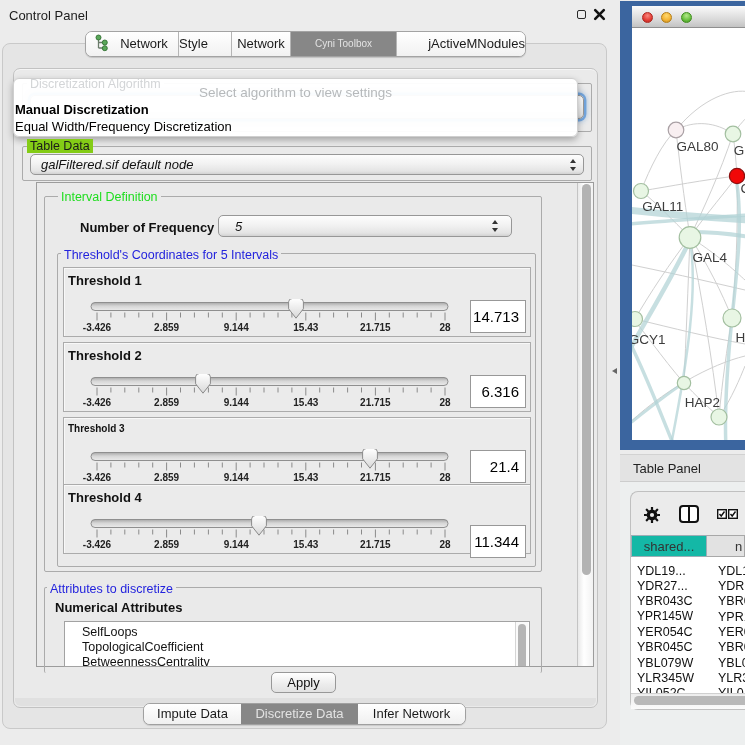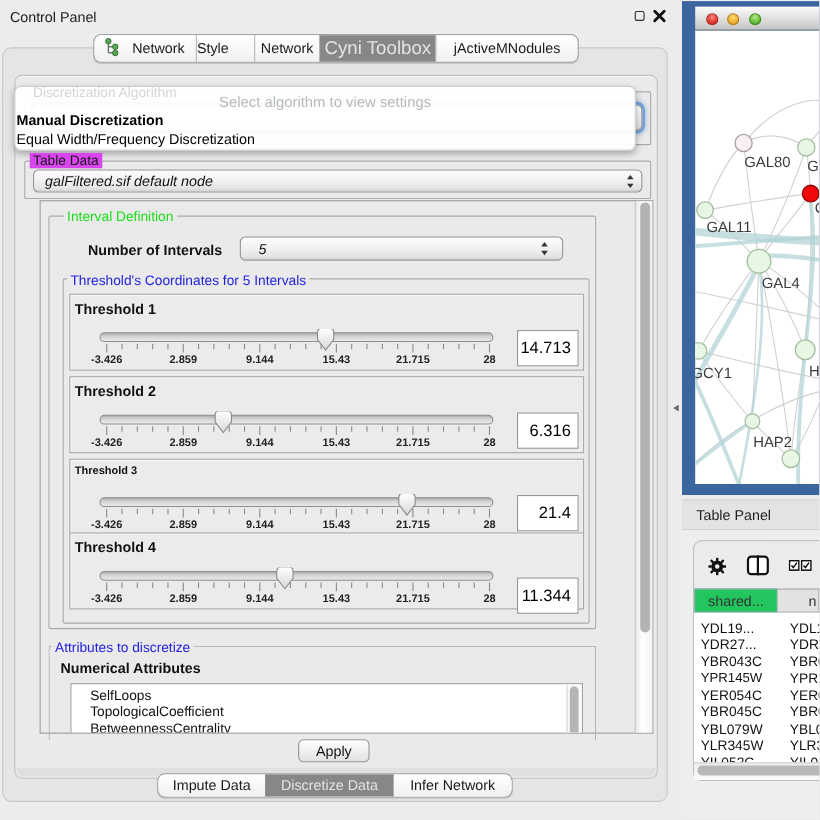--- a/index.html
+++ b/index.html
@@ -22,52 +22,52 @@
 <svg class="ab" style="left:593px;top:8px" width="13" height="13" viewBox="0 0 13 13">
 <path d="M2.2 2.2 L10.8 10.8 M10.8 2.2 L2.2 10.8" stroke="#111" stroke-width="2.6" stroke-linecap="round"></path>
   </svg>
 <div class="panel" style="left:2px;top:43px;width:605px;height:686px;background:#e5e5e5;border:1px solid #c9c9c9;"></div>
 <div class="panel" style="left:13px;top:68px;width:585px;height:640px;background:#eaeaea;border:1px solid #c2c2c2;border-radius:7px;box-shadow:inset 0 1px 0 #f5f5f5;"></div>
 <div class="ab" style="left:15px;top:698px;width:581px;height:8px;background:#e0e0e0;border-radius:0 0 6px 6px;"></div>
 <div class="ab" style="left:85px;top:31px;width:441px;height:26px;border:1px solid #a3a3a3;border-radius:7px;background:#fff;box-shadow:0 1px 1px rgba(0,0,0,0.15);"></div>
 <div class="ab" style="left:86px;top:32px;width:92px;height:24px;background:linear-gradient(#ffffff,#f1f1f1);border-radius:6px 0 0 6px;color:#1a1a1a;font-size:13px;text-align:center;line-height:24px;">​</div>
 <div class="ab" style="left:178px;top:32px;width:53px;height:24px;background:linear-gradient(#ffffff,#f1f1f1);border-left:1px solid #b5b5b5;border-radius:0;color:#1a1a1a;font-size:13px;text-align:left;line-height:24px;">Style</div>
 <div class="ab" style="left:231px;top:32px;width:59px;height:24px;background:linear-gradient(#ffffff,#f1f1f1);border-left:1px solid #b5b5b5;border-radius:0;color:#1a1a1a;font-size:13px;text-align:center;line-height:24px;">Network</div>
-<div class="ab" style="left:290px;top:32px;width:106px;height:24px;background:#878787;border-left:1px solid #b5b5b5;border-radius:0;color:#e3e3e3;font-size:17px;text-align:center;line-height:24px;">Cyni Toolbox</div>
-<div class="ab" style="left:396px;top:32px;width:129px;height:24px;background:linear-gradient(#ffffff,#f1f1f1);border-left:1px solid #b5b5b5;border-radius:0 6px 6px 0;color:#1a1a1a;font-size:13px;text-align:center;line-height:24px;">jActiveMNodules</div>
+<div class="ab" style="left:290px;top:32px;width:106px;height:24px;background:#878787;border-left:1px solid #b5b5b5;border-radius:0;color:#e3e3e3;font-size:10px;text-align:center;line-height:24px;">Cyni Toolbox</div>
+<div class="ab" style="left:396px;top:32px;width:129px;height:24px;background:linear-gradient(#ffffff,#f1f1f1);border-left:1px solid #b5b5b5;border-radius:0 6px 6px 0;color:#1a1a1a;font-size:13px;text-align:right;line-height:24px;">jActiveMNodules</div>
 <svg class="ab" style="left:95px;top:34px" width="13" height="18" viewBox="0 0 13 18">
 <path d="M3.5 4 L3.5 14 M3.5 8.5 L9.5 8.5 M3.5 14 L9.5 14" stroke="#6b7b6b" stroke-width="1.3" fill="none"></path>
 <circle cx="3.5" cy="3.5" r="2.5" fill="#5aa85a" stroke="#337033" stroke-width="0.9"></circle>
 <circle cx="9.8" cy="8.5" r="2.5" fill="#5aa85a" stroke="#337033" stroke-width="0.9"></circle>
 <circle cx="9.8" cy="14.2" r="2.5" fill="#5aa85a" stroke="#337033" stroke-width="0.9"></circle>
   </svg>
 <div class="ab" style="left:110px;top:32px;width:68px;height:24px;line-height:24px;font-size:13px;color:#1a1a1a;text-align:center;">Network</div>
 <div class="tborder" style="left:22px;top:83px;width:570px;height:49px;"></div>
 <div class="ttl" style="left:27px;top:77px;color:rgba(0,0,0,0);background:#eaeaea;">Discretization Algorithm</div>
 <div class="combo" style="left:30px;top:95px;width:554px;height:24px;box-shadow:0 0 0 2.4px rgba(95,152,216,0.8),0 0 5px 3px rgba(95,152,216,0.45);"></div>
 <div class="ab" style="left:13px;top:78px;width:565px;height:59px;background:rgba(255,255,255,0.96);
  border:1px solid #cfcfcf;border-radius:6px;box-shadow:0 3px 7px rgba(0,0,0,0.3);"></div>
 <div class="ab" style="left:30px;top:77px;font-size:12.5px;color:#d3d5d7;">Discretization Algorithm</div>
 <div class="ab" style="left:13px;top:85px;width:565px;text-align:center;font-size:13.5px;color:#b6b9bb;">Select algorithm to view settings</div>
 <div class="ab" style="left:15px;top:102px;width:561px;font-size:13px;font-weight:bold;color:#000;">Manual Discretization</div>
 <div class="ab" style="left:15px;top:119px;width:561px;font-size:13px;color:#000;">Equal Width/Frequency Discretization</div>
 <div class="tborder" style="left:22px;top:146px;width:570px;height:35px;"></div>
-<div class="ttl" style="left:27px;top:139px;color:#1a1a1a;background:#d946ef;">Table Data</div>
+<div class="ttl" style="left:27px;top:139px;color:#1a1a1a;background:#84cc16;">Table Data</div>
 <div class="combo" style="left:30px;top:154px;width:554px;height:21px;line-height:20px;">
 <span style="margin-left:10px;">galFiltered.sif default node</span>
 <svg class="arr" viewBox="0 0 8 14">
       <path d="M4 1 L7 5 L1 5 Z" fill="#333"></path>
       <path d="M4 13 L7 9 L1 9 Z" fill="#333"></path>
     </svg></div>
 <div class="ab" style="left:36px;top:182px;width:558px;height:485px;background:#eaeaea;border:1px solid #9c9c9c;"></div>
 <div class="ab" style="left:577px;top:183px;width:16px;height:483px;background:linear-gradient(90deg,#e9e9e9,#ffffff 40%,#f2f2f2);border-left:1px solid #c4c4c4;"></div>
 <div class="ab" style="left:582px;top:184px;width:9px;height:391px;background:#b3b3b3;border-radius:5px;"></div>
 <div class="tborder" style="left:44px;top:196px;width:498px;height:376px;"></div>
 <div class="ttl" style="left:58px;top:190px;color:#1ddd1d;background:#eaeaea;">Interval Definition</div>
-<div class="ab" style="left:80px;top:220px;font-size:13px;font-weight:bold;color:#111;">Number of Intervals</div>
+<div class="ab" style="left:80px;top:220px;font-size:13px;font-weight:bold;color:#111;">Number of Frequency</div>
 <div class="combo" style="left:218px;top:215px;width:294px;height:22px;line-height:21px;">
 <span style="margin-left:16px;">5</span>
 <svg class="arr" style="right:12px;" viewBox="0 0 8 14">
       <path d="M4 1 L7 5 L1 5 Z" fill="#333"></path>
       <path d="M4 13 L7 9 L1 9 Z" fill="#333"></path>
     </svg></div>
 <div class="tborder" style="left:57px;top:253px;width:479px;height:314px;"></div>
 <div class="ttl" style="left:61px;top:248px;color:#2323dd;background:#eaeaea;">Threshold's Coordinates for 5 Intervals</div>
 <svg width="0" height="0">
     <defs>
@@ -340,21 +340,21 @@
 <div class="ab" style="left:679px;top:505px;width:20px;height:18px;border:2.5px solid #111;border-radius:4px;background:#fff;"></div>
 <div class="ab" style="left:687.8px;top:505px;width:2.5px;height:18px;background:#111;"></div>
 <svg class="ab" style="left:717px;top:509px" width="10" height="10" viewBox="0 0 10 10">
 <rect x="0.7" y="0.7" width="8.6" height="8.6" fill="#fff" stroke="#111" stroke-width="1.4"></rect>
 <path d="M2.5 5 L4.2 7 L7.5 2.5" stroke="#111" stroke-width="1.4" fill="none"></path>
   </svg>
 <svg class="ab" style="left:728px;top:509px" width="10" height="10" viewBox="0 0 10 10">
 <rect x="0.7" y="0.7" width="8.6" height="8.6" fill="#fff" stroke="#111" stroke-width="1.4"></rect>
 <path d="M2.5 5 L4.2 7 L7.5 2.5" stroke="#111" stroke-width="1.4" fill="none"></path>
   </svg>
-<div class="ab" style="left:631px;top:535px;width:76px;height:22px;background:#22c55e;border:1px solid #9dadb5;font-size:13px;color:#333;text-align:center;line-height:21px;">shared...</div>
+<div class="ab" style="left:631px;top:535px;width:76px;height:22px;background:#14b8a6;border:1px solid #9dadb5;font-size:13px;color:#333;text-align:center;line-height:21px;">shared...</div>
 <div class="ab" style="left:707px;top:535px;width:38px;height:22px;background:#e2e2e2;border:1px solid #a8a8a8;border-left:none;font-size:13px;color:#333;line-height:21px;"><span style="margin-left:28px;">n</span></div>
 <div class="ab" style="left:631px;top:557px;width:114px;height:136px;background:#fff;overflow:hidden;">
 <div style="position:absolute;left:6px;top:6.5px;font-size:12.5px;color:#111;">YDL19...</div>
 <div style="position:absolute;left:87px;top:6.5px;font-size:12.5px;color:#111;white-space:nowrap;">YDL1</div>
 <div style="position:absolute;left:6px;top:21.9px;font-size:12.5px;color:#111;">YDR27...</div>
 <div style="position:absolute;left:87px;top:21.9px;font-size:12.5px;color:#111;white-space:nowrap;">YDR2</div>
 <div style="position:absolute;left:6px;top:37.2px;font-size:12.5px;color:#111;">YBR043C</div>
 <div style="position:absolute;left:87px;top:37.2px;font-size:12.5px;color:#111;white-space:nowrap;">YBR0</div>
 <div style="position:absolute;left:6px;top:52px;font-size:12px;color:#111;text-align:center;">YPR145W</div>
 <div style="position:absolute;left:87px;top:52.5px;font-size:12.5px;color:#111;white-space:nowrap;">YPR1</div>

